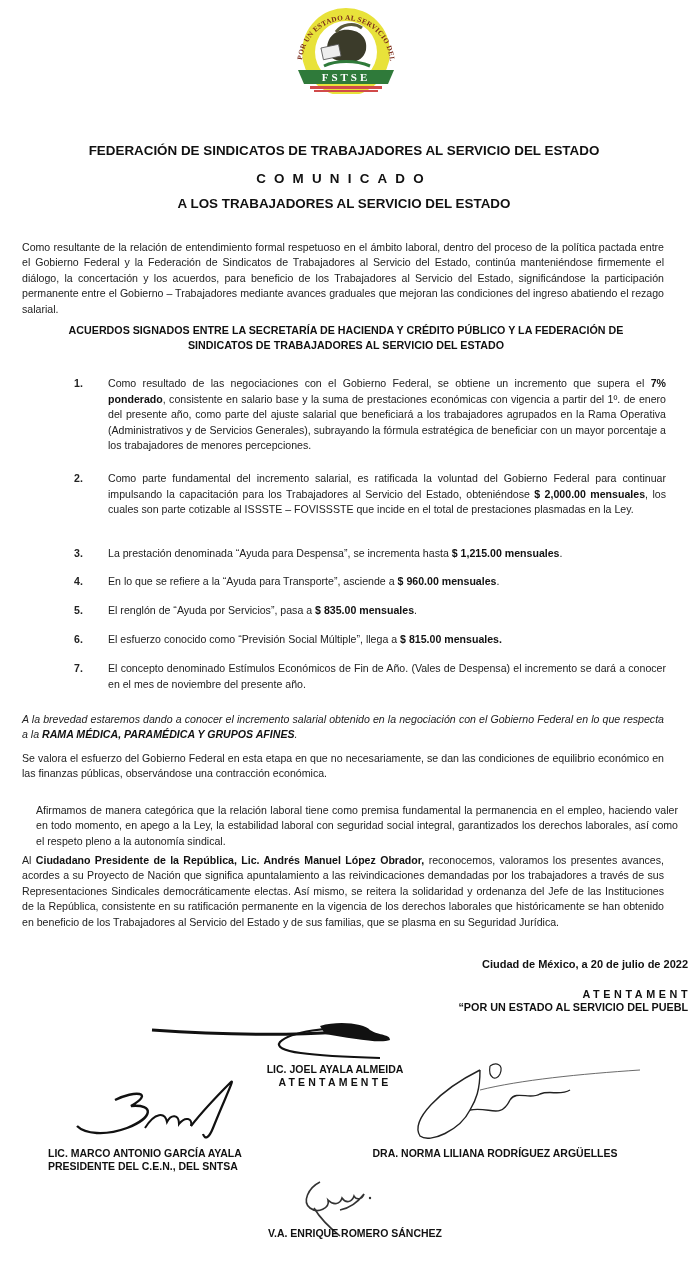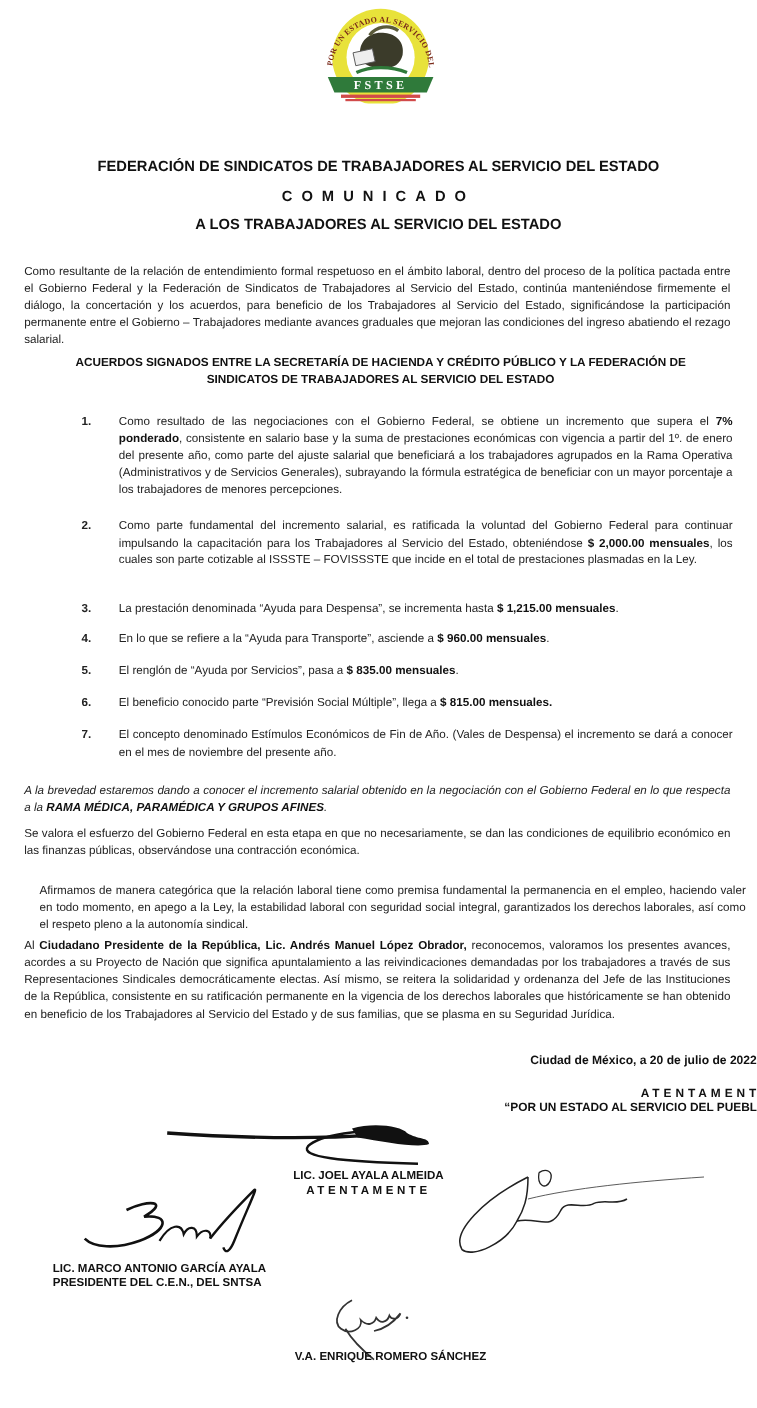--- a/index.html
+++ b/index.html
@@ -88,21 +88,21 @@
 <div class="abs item i4">
   <span class="num">4.</span>
   <span class="txt"><span>En lo que se refiere a la “Ayuda para Transporte”, asciende a </span><b>$ 960.00 mensuales</b><span>.</span></span>
 </div>
 <div class="abs item i5">
   <span class="num">5.</span>
   <span class="txt"><span>El renglón de “Ayuda por Servicios”, pasa a </span><b>$ 835.00 mensuales</b><span>.</span></span>
 </div>
 <div class="abs item i6">
   <span class="num">6.</span>
-  <span class="txt"><span>El beneficio conocido parte “Previsión Social Múltiple”, llega a </span><b>$ 815.00 mensuales.</b><span></span></span>
+  <span class="txt"><span>El esfuerzo conocido como “Previsión Social Múltiple”, llega a </span><b>$ 815.00 mensuales.</b><span></span></span>
 </div>
 <div class="abs item i7">
   <span class="num">7.</span>
   <span class="txt"><span>El concepto denominado Estímulos Económicos de Fin de Año. (Vales de Despensa) el incremento se dará a conocer en el mes de noviembre del presente año.</span><b></b><span></span></span>
 </div>
 
 <p class="abs para p-a" style="margin:0"><span>A la brevedad estaremos dando a conocer el incremento salarial obtenido en la negociación con el Gobierno Federal en lo que respecta a la </span><b>RAMA MÉDICA, PARAMÉDICA Y GRUPOS AFINES</b><span>.</span></p>
 <p class="abs para p-b" style="margin:0">Se valora el esfuerzo del Gobierno Federal en esta etapa en que no necesariamente, se dan las condiciones de equilibrio económico en las finanzas públicas, observándose una contracción económica.</p>
 <p class="abs para p-c" style="margin:14px">Afirmamos de manera categórica que la relación laboral tiene como premisa fundamental la permanencia en el empleo, haciendo  valer en todo momento, en apego a la Ley, la estabilidad laboral con seguridad social integral, garantizados los derechos laborales, así como el respeto pleno a la autonomía sindical.</p>
 <p class="abs para p-d" style="margin:0"><span>Al </span><b>Ciudadano Presidente de la República, Lic. Andrés Manuel López Obrador,</b><span> reconocemos, valoramos los presentes avances, acordes a su Proyecto de Nación que significa apuntalamiento a las reivindicaciones demandadas por los trabajadores a través de sus Representaciones Sindicales democráticamente electas. Así mismo, se reitera la solidaridad y ordenanza del Jefe de las Instituciones de la República, consistente en su ratificación permanente en la vigencia de los derechos laborales que históricamente se han obtenido en beneficio de los Trabajadores al Servicio del Estado y de sus familias, que se plasma en su Seguridad Jurídica.</span></p>
@@ -131,20 +131,21 @@
   <div>PRESIDENTE DEL C.E.N., DEL SNTSA</div>
 </div>
 
 <svg class="sig" style="left:400px; top:1060px;" width="250" height="85">
   <path d="M80 10 C40 30 10 60 20 76 C30 84 60 70 70 50 C76 40 80 30 80 10" stroke="#222" stroke-width="1.4" fill="none"></path>
   <path d="M70 50 C90 46 100 60 110 40 C116 30 130 40 140 34 C150 30 160 36 170 30" stroke="#222" stroke-width="1.4" fill="none"></path>
   <path d="M80 30 C120 20 180 14 240 10" stroke="#444" stroke-width="0.8" fill="none"></path>
   <path d="M90 6 C96 2 104 4 100 14 C96 22 88 18 90 6" stroke="#222" stroke-width="1.2" fill="none"></path>
 </svg>
 <div class="abs sig-label s-right">
+  <div>DRA. NORMA LILIANA RODRÍGUEZ ARGÜELLES</div>
 </div>
 
 <svg class="sig" style="left:300px; top:1178px;" width="80" height="60">
   <path d="M20 4 C8 10 2 24 10 30 C18 36 30 30 28 22 C34 28 40 26 42 20 C46 26 52 24 54 18 C56 22 62 22 64 16 C58 24 50 30 40 32" stroke="#333" stroke-width="1.6" fill="none"></path>
   <path d="M14 30 C20 40 30 50 40 58" stroke="#333" stroke-width="1.6" fill="none"></path>
   <circle cx="70" cy="20" r="1.2" fill="#333"></circle>
 </svg>
 <div class="abs sig-label s-bottom">
   <div>V.A. ENRIQUE ROMERO SÁNCHEZ</div>
 </div>

